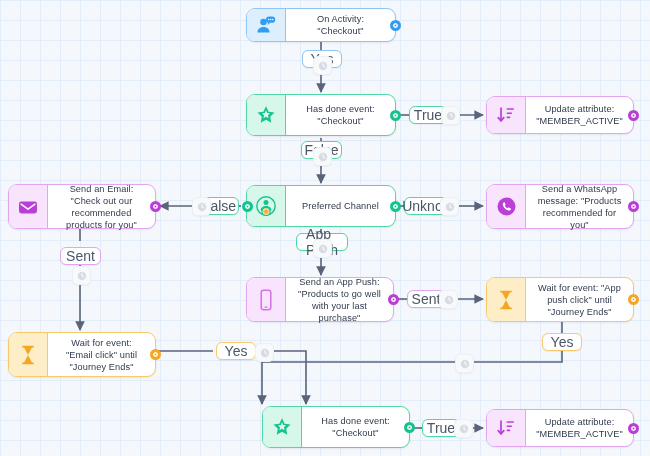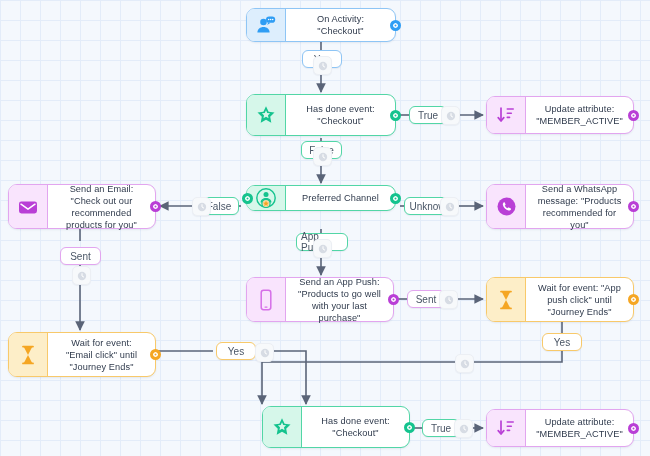--- a/index.html
+++ b/index.html
@@ -59,21 +59,21 @@
   .port.p-green{border:3px solid #14c38e;background:#14c38e;box-shadow:0 0 0 1.5px #fff inset;}
   .port.p-purple{border:3px solid #b93fd6;background:#b93fd6;box-shadow:0 0 0 1.5px #fff inset;}
   .port.p-amber{border:3px solid #f5a623;background:#f5a623;box-shadow:0 0 0 1.5px #fff inset;}
   .port.left{left:-5.5px;top:50%;margin-top:-5.5px;}
 
   
   .pill{
     position:absolute;height:18px;min-width:38px;border-radius:6px;
     background:#fff;box-sizing:border-box;
     display:flex;align-items:center;justify-content:center;
-    font-size:10px;color:#4a5666;padding:0 4px;z-index:8;
+    font-size:14px;color:#4a5666;padding:0 12px;z-index:8;
     box-shadow:0 1px 1px rgba(30,50,90,.06);
   }
   .pl-blue{border:1.3px solid #8ec5f5;}
   .pl-green{border:1.3px solid #52d6a6;}
   .pl-purple{border:1.3px solid #e2a5ef;}
   .pl-amber{border:1.3px solid #f8c96a;}
 
   .clockbadge{
     position:absolute;width:17px;height:17px;border-radius:5px;
     background:#f7f9fb;border:1px solid #eceff4;
@@ -166,21 +166,21 @@
         <path d="M2.2 11.6 L5 15 L7.8 11.6" stroke="#b93fd6" stroke-width="1.7" fill="none" stroke-linecap="round" stroke-linejoin="round"></path>
         <rect x="10.5" y="2.2" width="7.5" height="1.6" rx=".8" fill="#b93fd6"></rect>
         <rect x="10.5" y="6.4" width="5.6" height="1.6" rx=".8" fill="#b93fd6"></rect>
         <rect x="10.5" y="10.6" width="3.8" height="1.6" rx=".8" fill="#b93fd6"></rect>
       </svg>
     </div>
     <div class="body">Update attribute: "MEMBER_ACTIVE"</div>
     <span class="port right p-purple"></span>
   </div>
 
-  <div class="node n-green" style="left:246px;top:185px;width:150px;height:26px;">
+  <div class="node n-green" style="left:246px;top:185px;width:150px;height:42px;">
     <div class="ibox">
       <svg class="ic" width="22" height="22" viewBox="0 0 22 22" aria-hidden="true">
         <circle cx="11" cy="11" r="9.2" fill="none" stroke="#14c38e" stroke-width="1.4"></circle>
         <circle cx="11" cy="7.6" r="2.5" fill="#14c38e"></circle>
         <path d="M5.6 15.4c0-2.7 2.4-4.3 5.4-4.3s5.4 1.6 5.4 4.3z" fill="#14c38e"></path>
         <circle cx="11" cy="16.4" r="4.1" fill="#fcd9a6" stroke="#14c38e" stroke-width="1.2"></circle>
         <path d="M11 13.6 L11.85 15.5 L13.9 15.7 L12.4 17.1 L12.8 19.1 L11 18.1 L9.2 19.1 L9.6 17.1 L8.1 15.7 L10.15 15.5 Z" fill="#f5a623"></path>
       </svg>
     </div>
     <div class="body">Preferred Channel</div>

